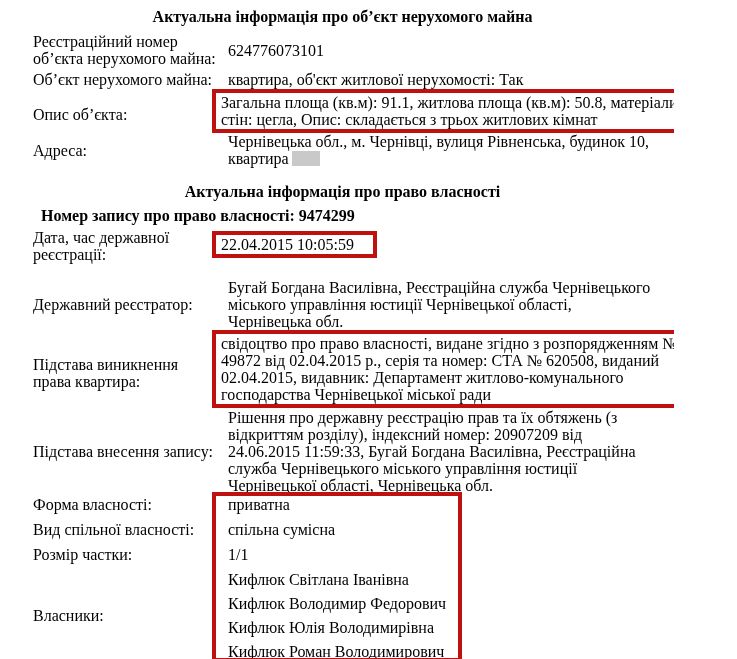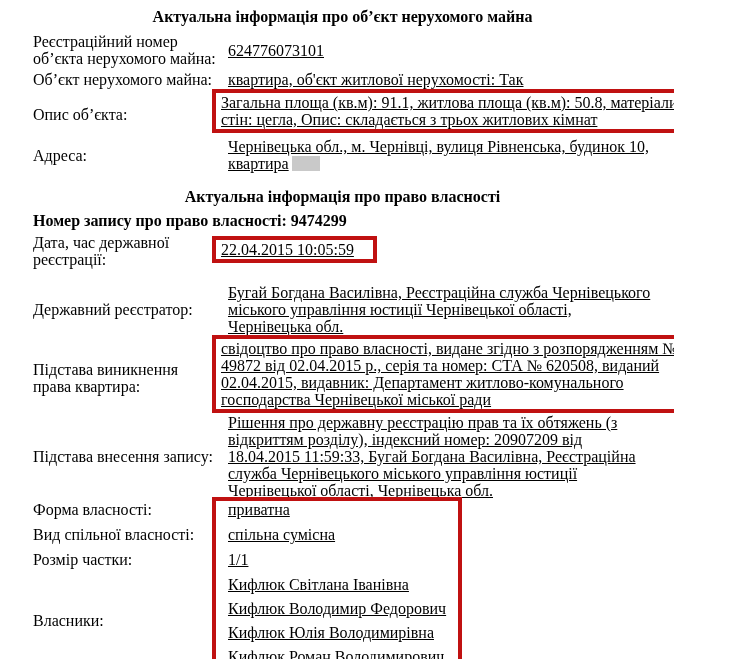--- a/index.html
+++ b/index.html
@@ -16,28 +16,29 @@
     line-height:17px;
   }
   .title {
     font-weight:bold;
     text-align:center;
     font-size:16px;
     line-height:17px;
   }
   .record-line {
     font-weight:bold;
+    margin-left:8px;
   }
   .row { display:flex; align-items:center; }
   .label {
     flex:0 0 195px;
     width:195px;
     padding-right:12px;
   }
-  .value { width:485px;text-decoration:underline; }
+  .value { width:485px; }
   .red-box {
     display:block;
     border:4px solid var(--red,#c01111);
     margin-left:-16px;
     padding:1px 8px 1px 5px;
   }
   .red-box.full { width:500px; }
   .red-box.date { width:165px; white-space:nowrap; }
   .owners-wrapper { position:relative; }
   .owner-line { margin-bottom:7px; }
@@ -53,21 +54,21 @@
     display:inline-block;
     width:28px; height:15px;
     background:var(--gray,#c9c9c9);
     vertical-align:-2px;
     margin-left:3px;
   }
   
   .mt-row1 { margin-top:8px; }
   .mt-row2 { margin-top:4px; }
   .mt-row3 { margin-top:1px; }
-  .mt-row4 { margin-top:5px; }
+  .mt-row4 { }
   .mt-title2 { margin-top:16px; }
   .mt-record { margin-top:7px; }
   .mt-row5 { margin-top:1px; }
   .mt-row6 { margin-top:16px; }
   .mt-row7 { margin-top:0px; }
   .mt-row8 { margin-top:1px; }
   .mt-wrapper { margin-top:2px; }
   .mt-inner { margin-top:8px; }
   .pad-label-4 { padding-top:4px; }
   .pad-label-6 { padding-top:6px; }
@@ -126,21 +127,21 @@
     <div class="label pad-label-7">Підстава виникнення права квартира:</div>
     <div class="value">
       <span class="red-box full">
         <span>свідоцтво про право власності, видане згідно з розпорядженням № 49872 від 02.04.2015 р., серія та номер: СТА № 620508, виданий 02.04.2015, видавник: Департамент житлово-комунального господарства Чернівецької міської ради</span>
       </span>
     </div>
   </div>
 
   <div class="row mt-row8">
     <div class="label">Підстава внесення запису:</div>
-    <div class="value">Рішення про державну реєстрацію прав та їх обтяжень (з відкриттям розділу), індексний номер: 20907209 від 18.04.2015 11:59:33, Бугай Богдана Василівна, Реєстраційна служба Чернівецького міського управління юстиції Чернівецької області, Чернівецька обл.</div>
+    <div class="value">Рішення про державну реєстрацію прав та їх обтяжень (з відкриттям розділу), індексний номер: 20907209 від 24.06.2015 11:59:33, Бугай Богдана Василівна, Реєстраційна служба Чернівецького міського управління юстиції Чернівецької області, Чернівецька обл.</div>
   </div>
 
   <div class="owners-wrapper mt-wrapper">
 
     <div class="row">
       <div class="label">Форма власності:</div>
       <div class="value">приватна</div>
     </div>
 
     <div class="row mt-inner">

